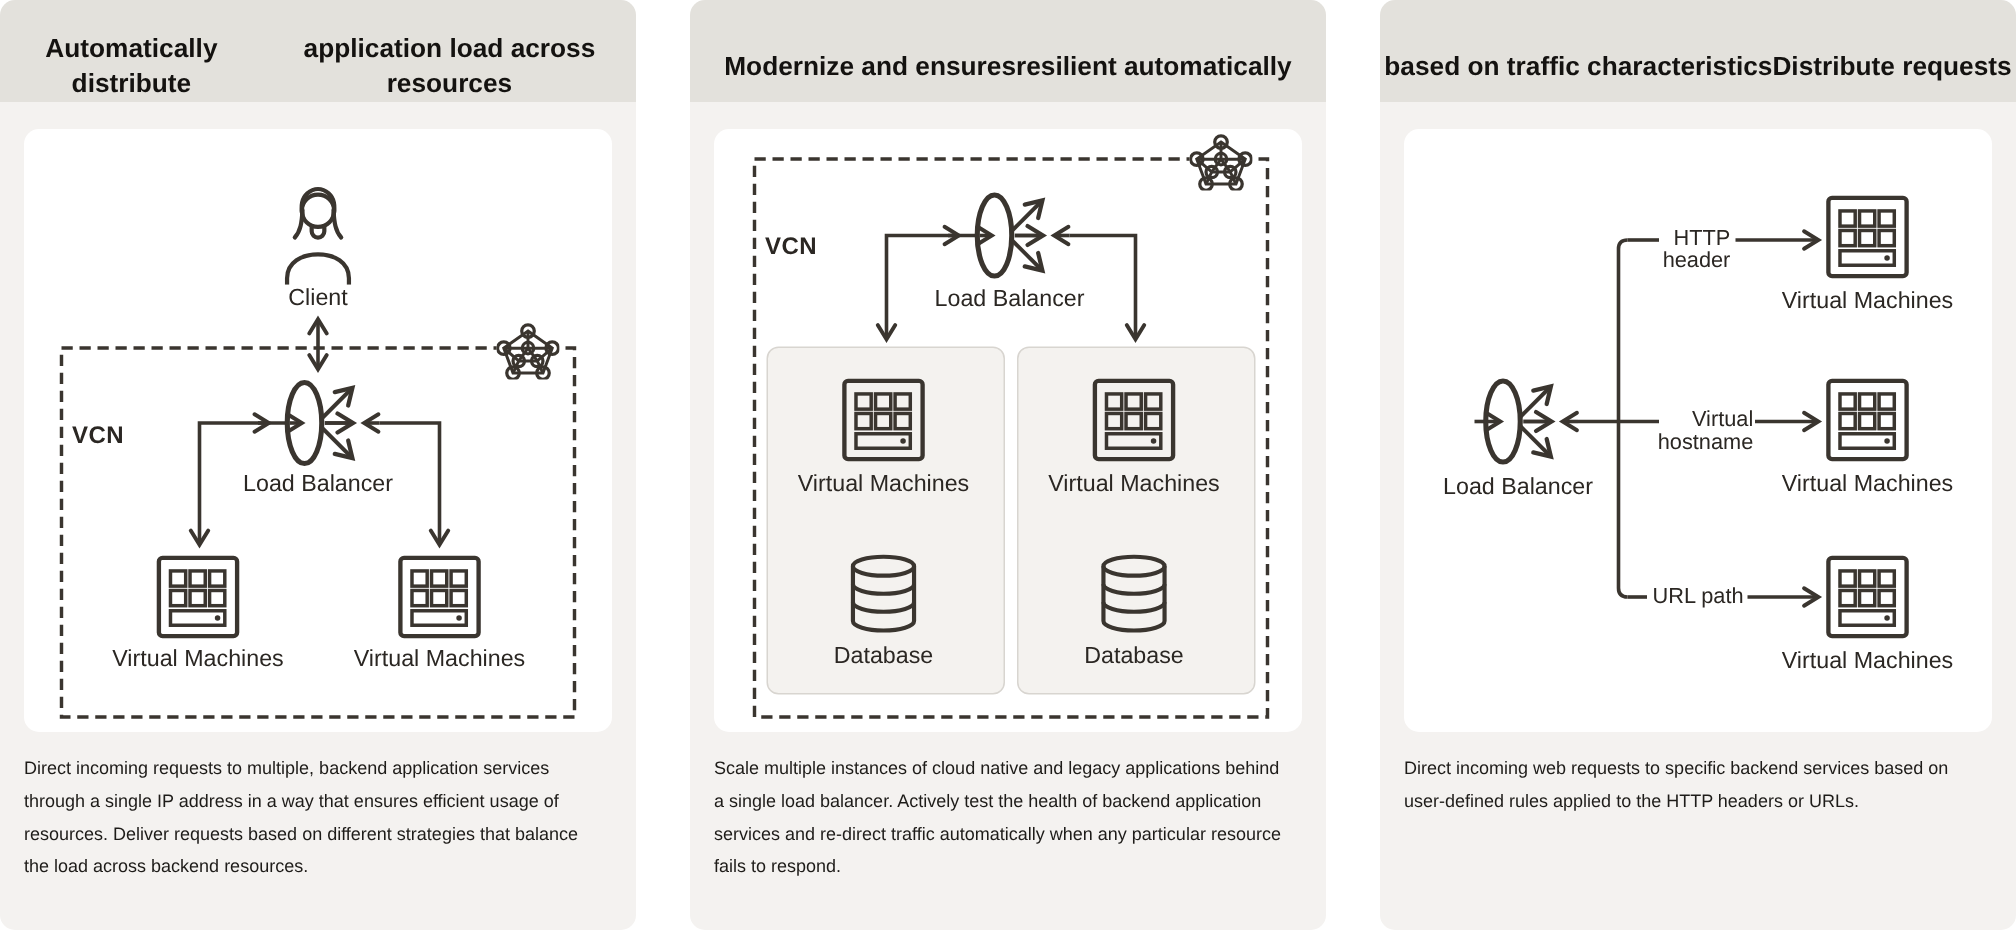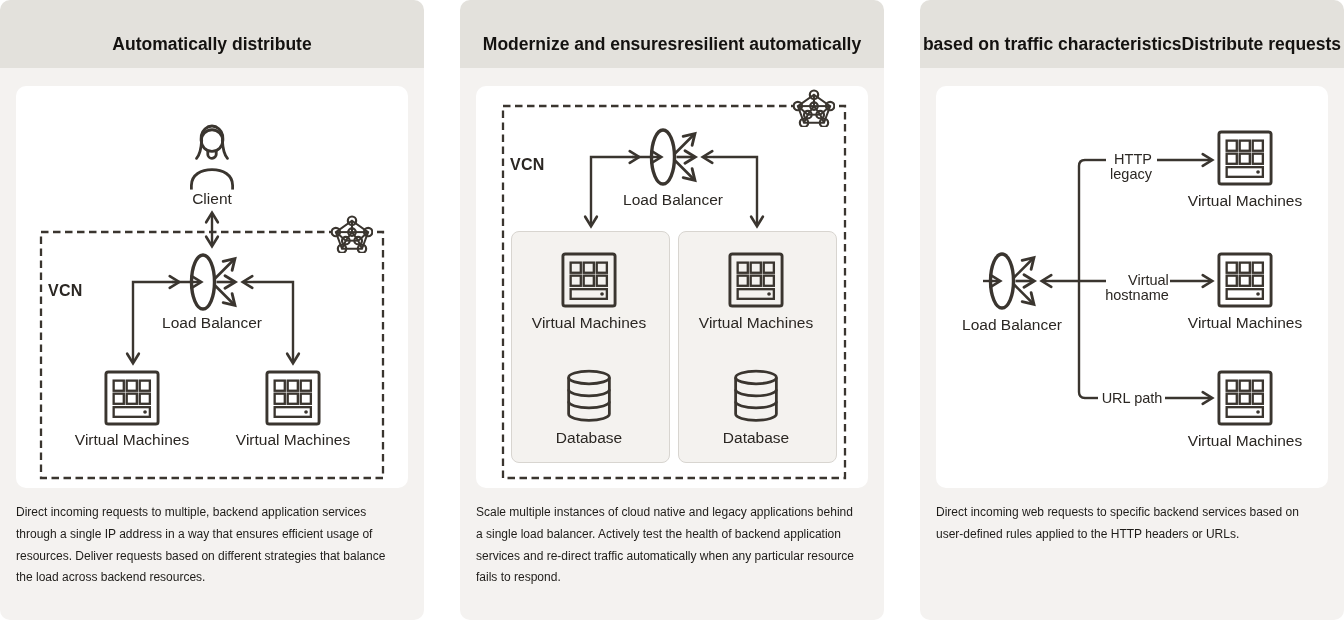--- a/index.html
+++ b/index.html
@@ -117,20 +117,21 @@
           <circle cx="15.5" cy="27" r="4"></circle>
           <circle cx="28.5" cy="27" r="4"></circle>
       </g>
     </symbol>
   </defs>
 </svg>
 
 <div class="panel" style="left:0">
   <div class="panel-header">
     <div>Automatically distribute</div>
+    <div>application load across resources</div>
   </div>
   <div class="panel-body">
     <div class="card">
       <svg class="diagram" width="392" height="402" viewBox="0 0 392 402">
         <path d="M196 128 V159" class="s" stroke-width="2.4" marker-start="url(#arr)" marker-end="url(#arr)"></path>
         <rect x="25" y="146" width="342" height="246" class="dash"></rect>
         <path d="M176 196 H117 V276" class="s" stroke-width="2.4" marker-end="url(#arr)"></path>
         <path d="M156 196 h6" class="s" stroke-width="2.4" marker-end="url(#arr)"></path>
         <path d="M237 196 H277 V276" class="s" stroke-width="2.4" marker-end="url(#arr)"></path>
         <use href="#lb" transform="translate(157,164)"></use>
@@ -222,21 +223,21 @@
         </svg>
       <svg class="ic" style="left:281px;top:166px;width:56px;height:56px" viewBox="0 0 58 58">
           <use href="#vm"></use>
         </svg>
       <svg class="ic" style="left:281px;top:284px;width:56px;height:56px" viewBox="0 0 58 58">
           <use href="#vm"></use>
         </svg>
       <div class="lbl" style="left:76px;top:231px">Load Balancer</div>
       <div class="lbl lbl2" style="left:195px;top:66px">
         <div>HTTP</div>
-        <div>legacy</div>
+        <div>header</div>
       </div>
       <div class="lbl lbl2" style="left:201px;top:187px">
         <div>Virtual</div>
         <div>hostname</div>
       </div>
       <div class="lbl lbl2" style="left:196px;top:305px">URL path</div>
       <div class="lbl" style="left:309px;top:107px">Virtual Machines</div>
       <div class="lbl" style="left:309px;top:229px">Virtual Machines</div>
       <div class="lbl" style="left:309px;top:347px">Virtual Machines</div>
     </div>

